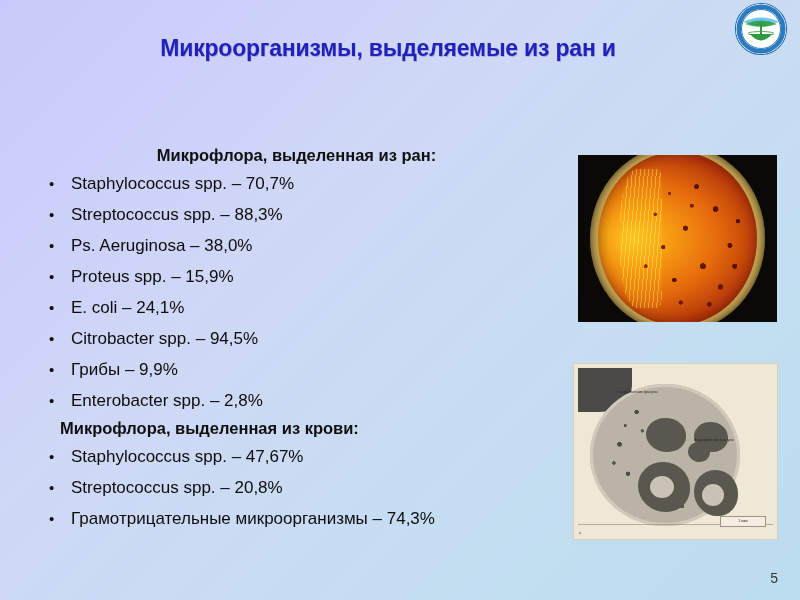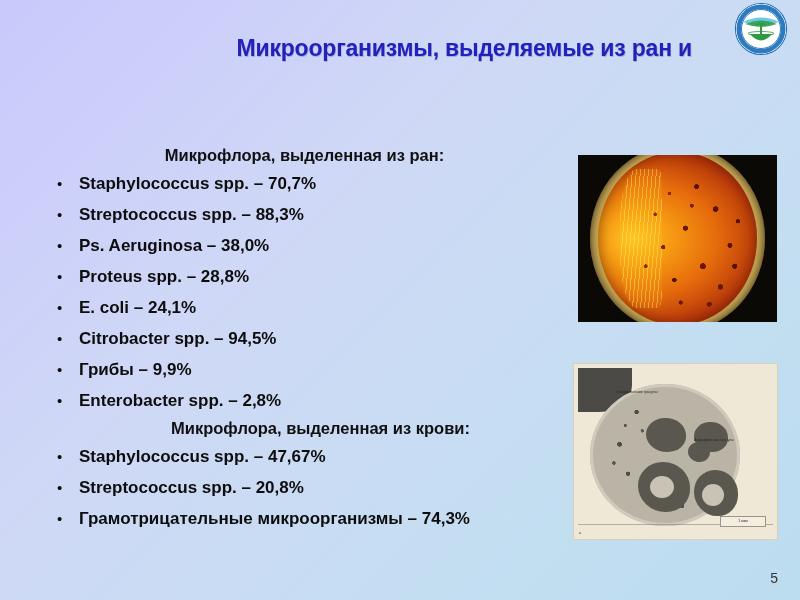--- a/index.html
+++ b/index.html
@@ -34,51 +34,51 @@
     top: 2px;
     right: 12px;
     width: 54px;
     height: 54px;
   }
 
   
   .title {
     position: absolute;
     top: 26px;
-    left: 52px;
+    left: 68px;
     width: 640px;
-    text-align: right;
+    text-align: center;
     color: #2222bb;
     font-size: 23px;
     font-weight: bold;
     line-height: 44px;
     letter-spacing: -0.2px;
     text-shadow: 0.6px 0.6px 0 rgba(120,120,190,0.45);
   }
   .title-line-2 { display: block; }
 
   
   .content {
     position: absolute;
-    left: 46px;
+    left: 38px;
     top: 143px;
     width: 535px;
   }
 
   .subhead {
     font-size: 16.5px;
     font-weight: bold;
     color: #101010;
     text-align: center;
     line-height: 25px;
     padding-right: 18px;
     white-space: nowrap;
   }
   .subhead.second {
-    text-align: center;
+    text-align: left;
     padding-right: 8px;
     padding-left: 22px;
   }
 
   .bullet-row {
     display: flex;
     align-items: baseline;
     line-height: 31px;
     color: #0d0d0d;
     font-size: 17px;
@@ -88,21 +88,20 @@
     width: 22px;
     text-align: left;
     padding-left: 11px;
     font-size: 15px;
     line-height: 31px;
     color: #0d0d0d;
   }
   .bullet-text {
     flex: 1 1 auto;
     white-space: nowrap;
-    font-weight: bold;
   }
 
   
   .photo {
     position: absolute;
     overflow: hidden;
   }
 
   #photo-petri {
     left: 578px;
@@ -313,21 +312,21 @@
     <div class="bullet-row">
       <span class="bullet-dot">•</span>
       <span class="bullet-text">Streptococcus spp. – 88,3%</span>
     </div>
     <div class="bullet-row">
       <span class="bullet-dot">•</span>
       <span class="bullet-text">Ps. Aeruginosa – 38,0%</span>
     </div>
     <div class="bullet-row">
       <span class="bullet-dot">•</span>
-      <span class="bullet-text">Proteus spp. – 28,8%</span>
+      <span class="bullet-text">Proteus spp. – 15,9%</span>
     </div>
     <div class="bullet-row">
       <span class="bullet-dot">•</span>
       <span class="bullet-text">E. coli – 24,1%</span>
     </div>
     <div class="bullet-row">
       <span class="bullet-dot">•</span>
       <span class="bullet-text">Citrobacter spp. – 94,5%</span>
     </div>
     <div class="bullet-row">

